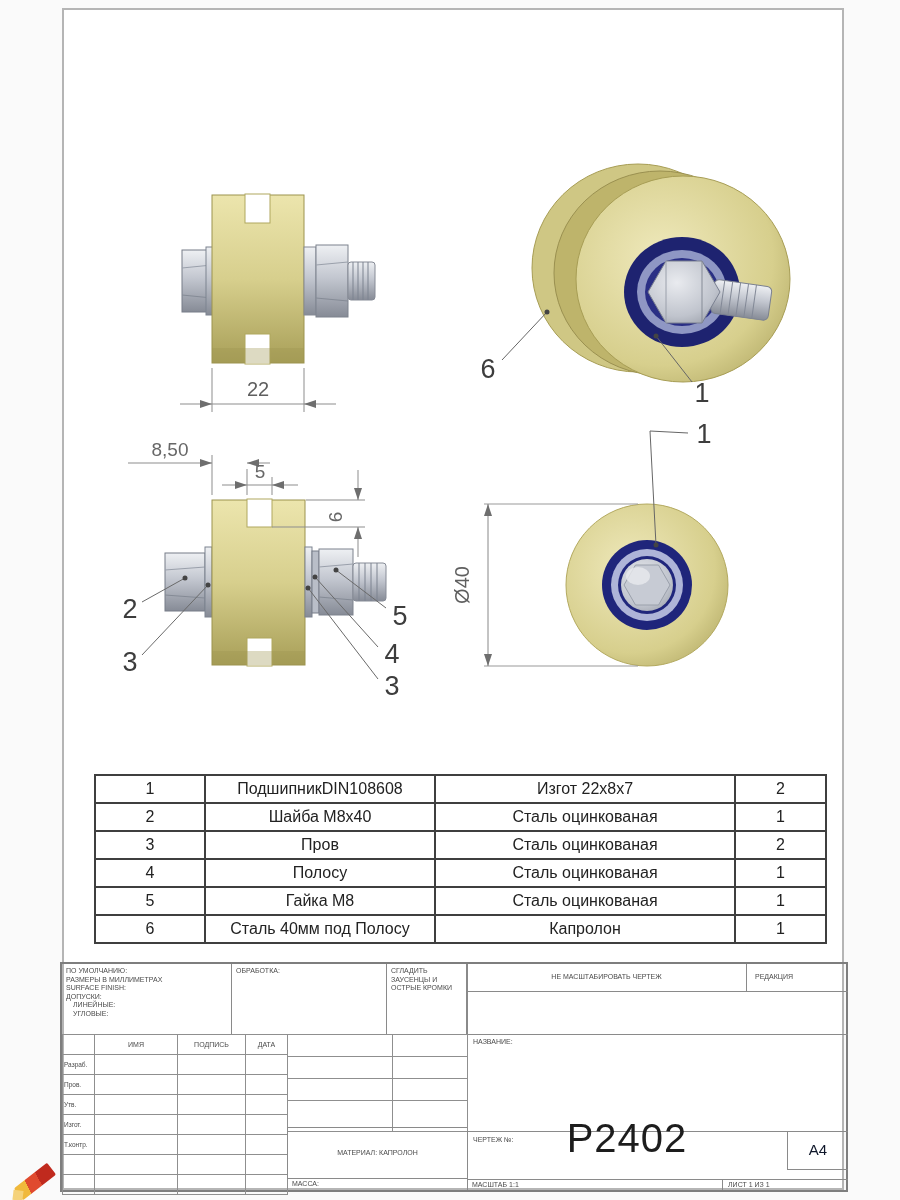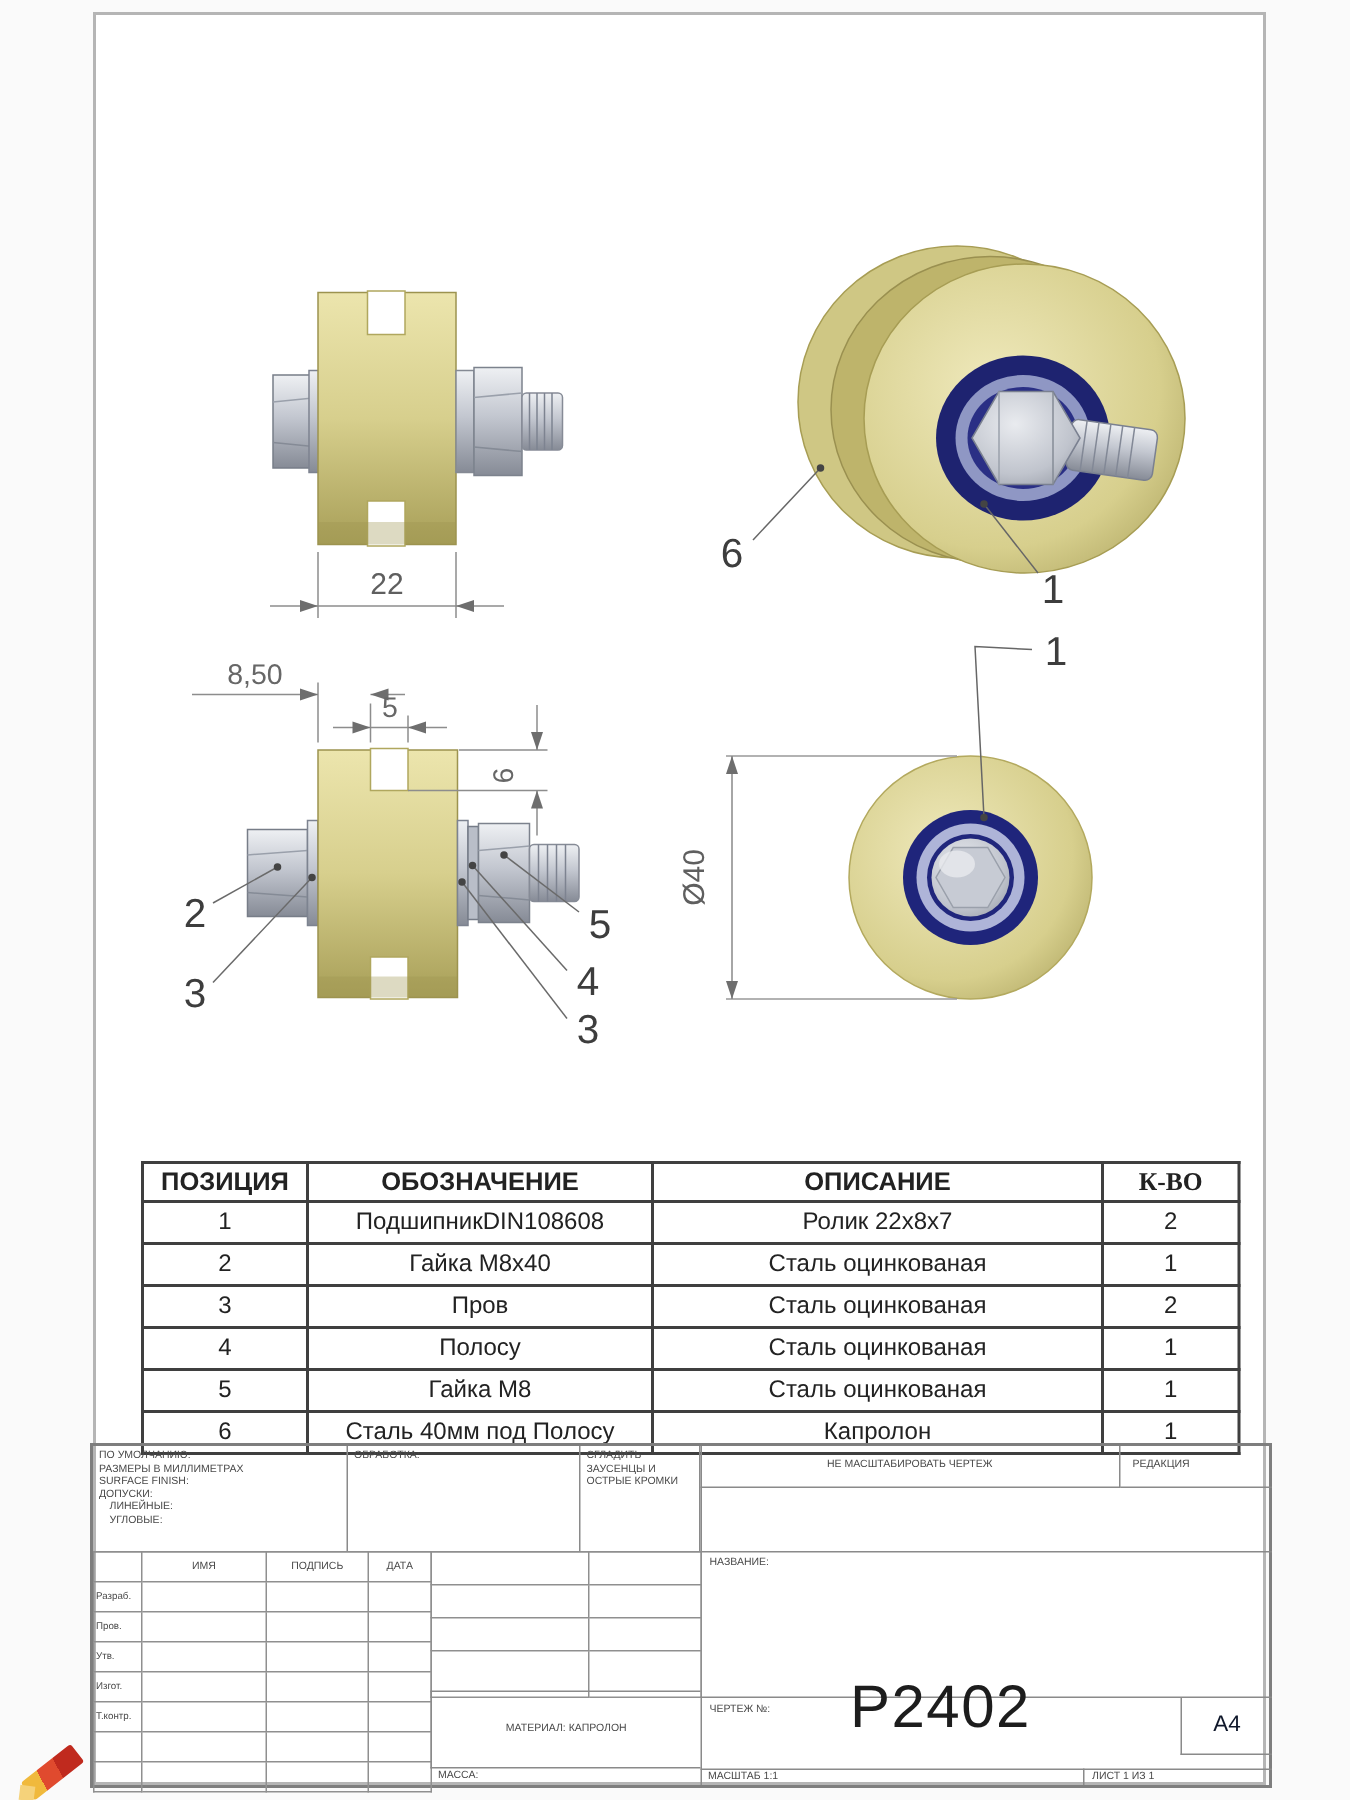--- a/index.html
+++ b/index.html
@@ -236,35 +236,29 @@
 </svg>
 
 <table class="parts">
   <colgroup>
       <col style="width:110px">
       <col style="width:230px">
       <col style="width:300px">
       <col style="width:91px">
     </colgroup>
   <tbody>
-      <tr>
-    <th>ПОЗИЦИЯ</th>
-    <th>ОБОЗНАЧЕНИЕ</th>
-    <th>ОПИСАНИЕ</th>
-    <th class="kvo">К-ВО</th>
-  </tr>
   <tr>
     <td>1</td>
         <td>ПодшипникDIN108608</td>
-    <td>Ролик 22х8х7</td>
+    <td>Изгот 22х8х7</td>
         <td>2</td>
   </tr>
   <tr>
     <td>2</td>
-        <td>Гайка М8х40</td>
+        <td>Шайба М8х40</td>
     <td>Сталь оцинкованая</td>
         <td>1</td>
   </tr>
   <tr>
     <td>3</td>
         <td>Пров</td>
     <td>Сталь оцинкованая</td>
         <td>2</td>
   </tr>
   <tr>

